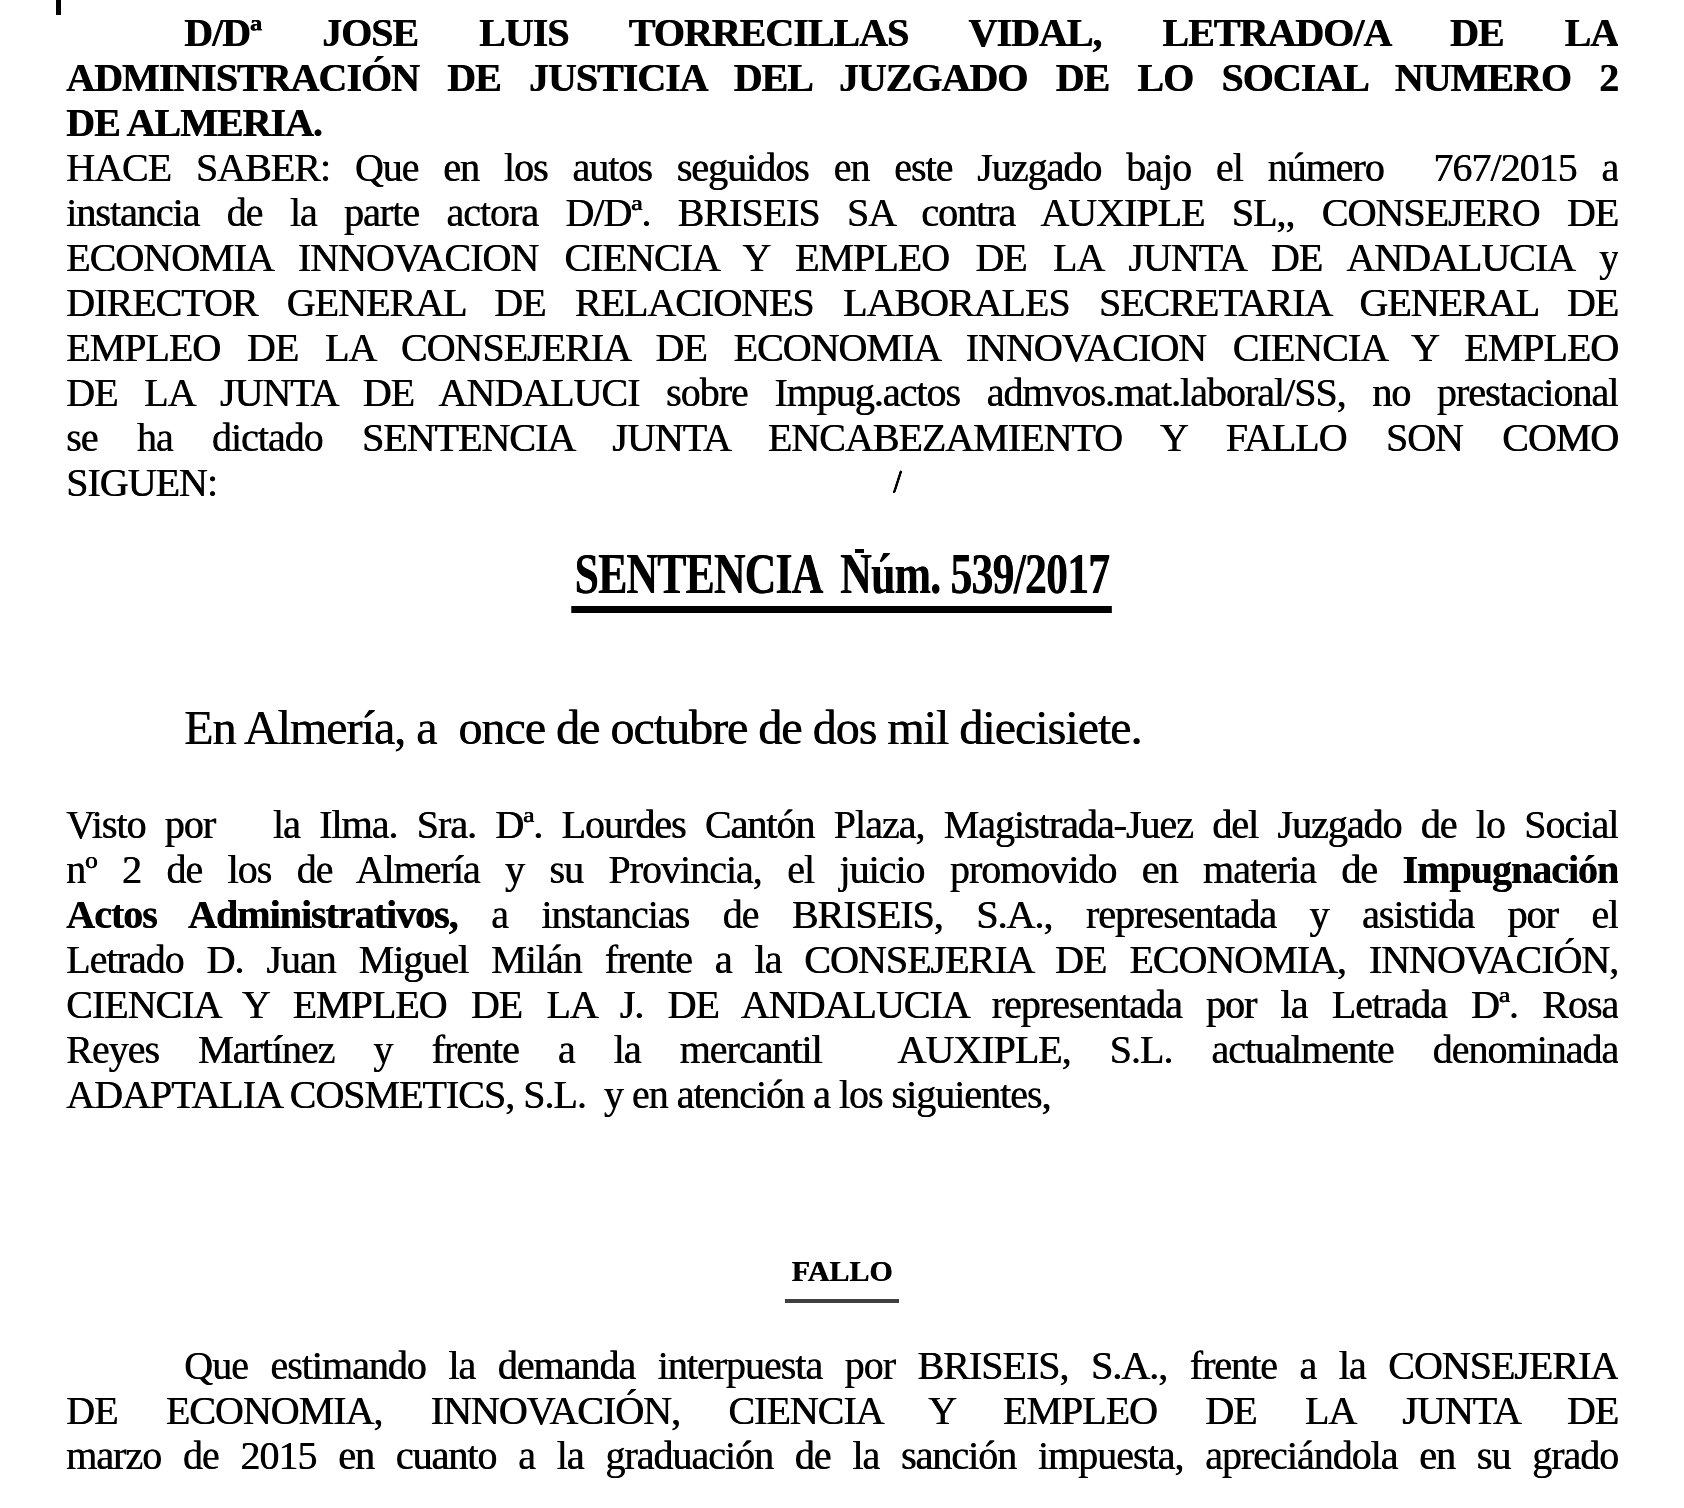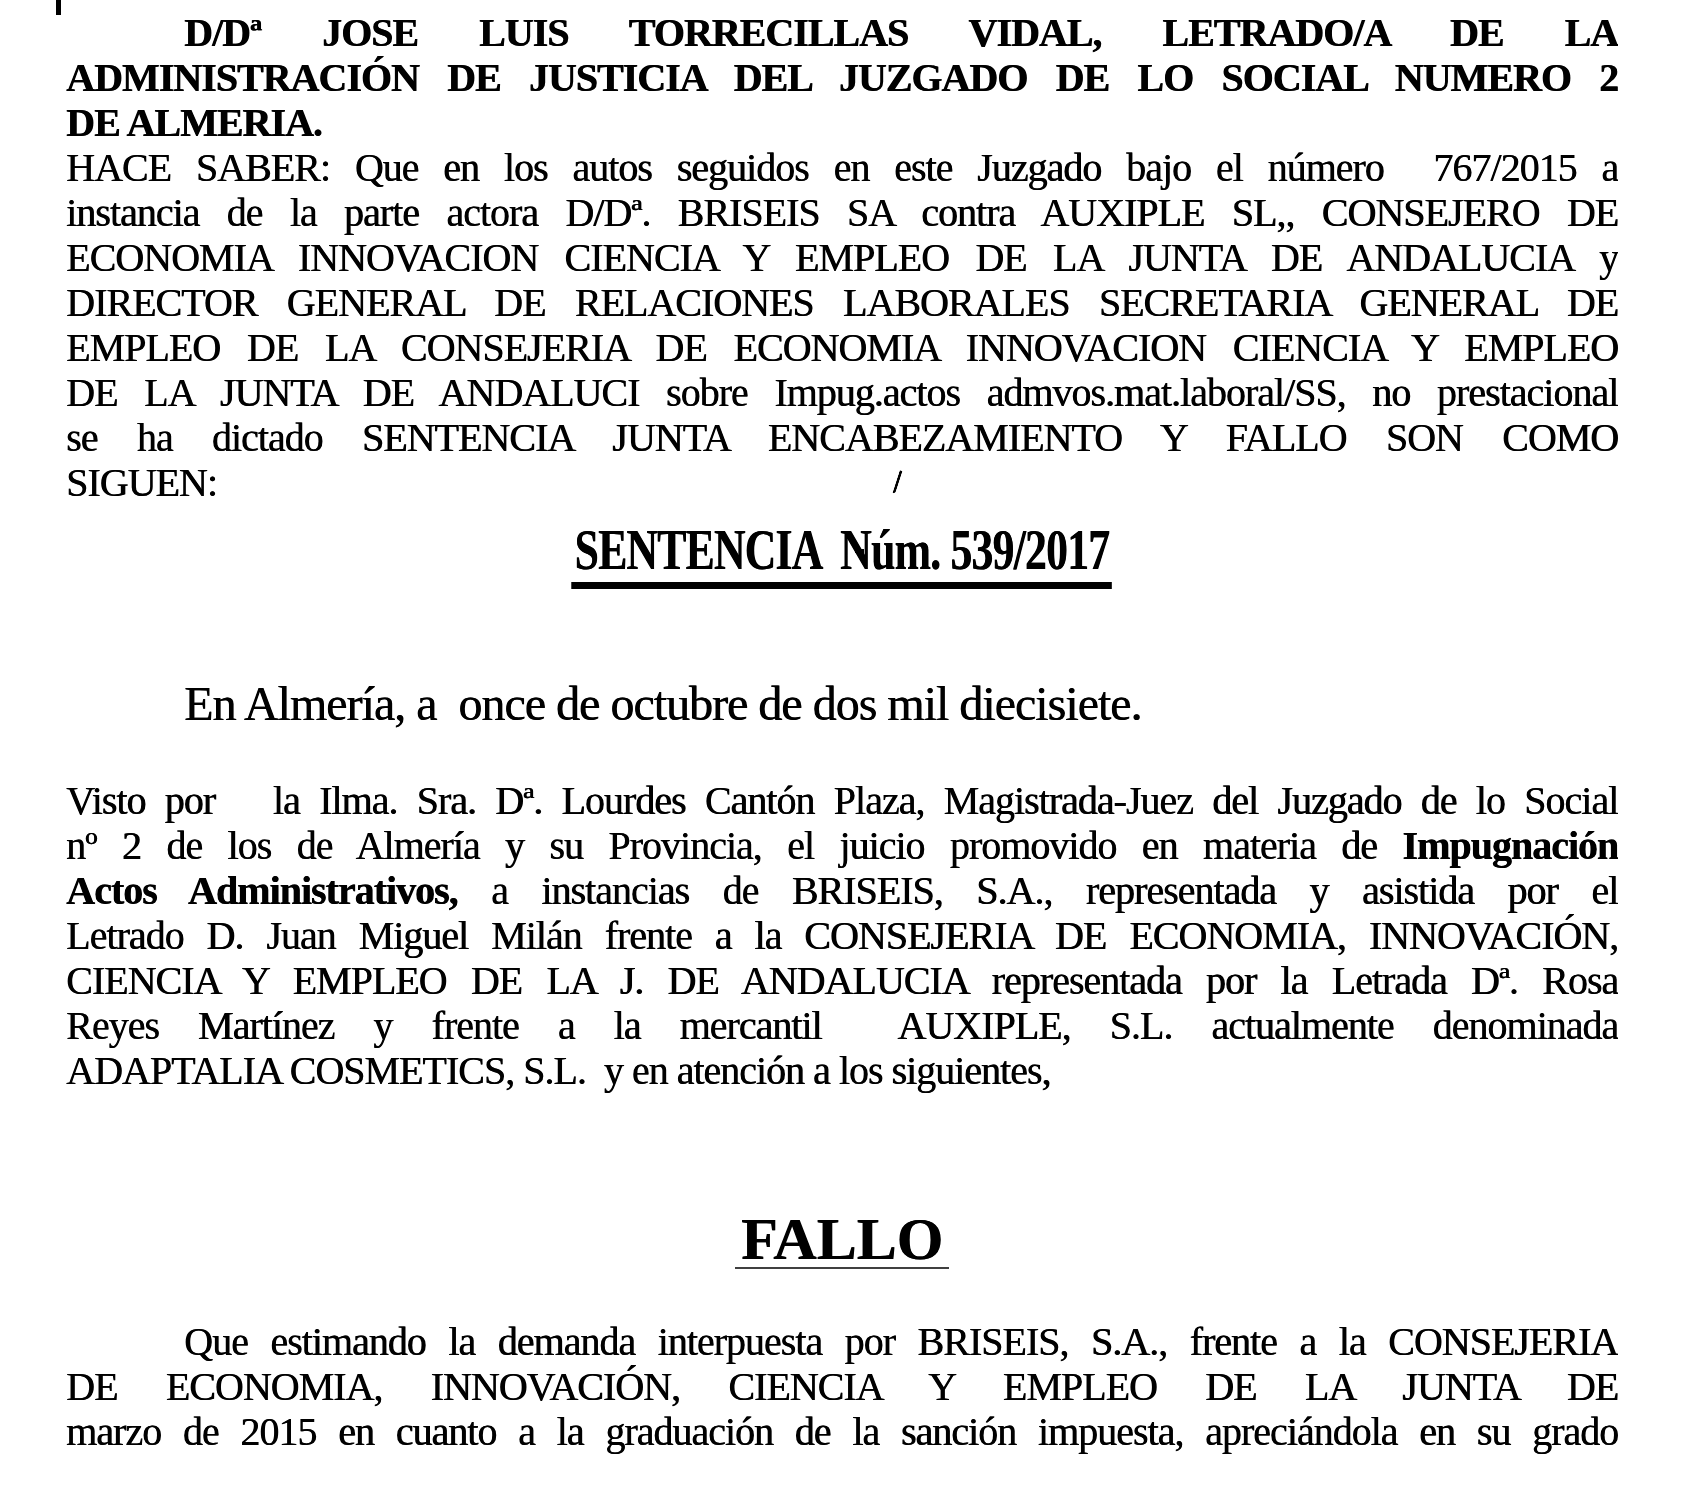--- a/index.html
+++ b/index.html
@@ -26,21 +26,21 @@
     text-align-last: justify;
     white-space: pre-wrap;
     overflow: hidden;
     height: 45px;
   }
   .line.last { text-align-last: left; }
   .b { font-weight: bold; }
   .ind { text-indent: 118px; }
 
   .heading-wrap { text-align: center; }
-  .sentencia-wrap { margin-top: 16px; height: 62px; }
+  .sentencia-wrap { margin-top: 40px; height: 62px; }
   .sentencia {
     display: inline-block;
     font-weight: bold;
     font-size: 56px;
     line-height: 58px;
     letter-spacing: -1px;
     white-space: pre-wrap;
     border-bottom: 7px solid #000;
     padding: 0 4px 3px 4px;
     transform: scaleX(0.78);
@@ -53,25 +53,26 @@
     letter-spacing: -1px;
     white-space: pre-wrap;
     text-indent: 118px;
   }
   .gap-before-visto { height: 52px; }
   .gap-before-fallo { height: 120px; }
   .fallo-wrap { height: 62px; }
   .fallo {
     display: inline-block;
     font-weight: bold;
-    font-size: 60px;
+    font-size: 30px;
     line-height: 52px;
     letter-spacing: 0px;
-    border-bottom: 2px solid #404040;
+    border-bottom: 4px solid #404040;
     padding: 0 6px 2px 6px;
+    margin-top: 8px;
   }
   .gap-before-final { height: 44px; }
 
   
   .artifact { position: absolute; background: #000; }
   .artifact-top-tick { left: 56px; top: 0; width: 5px; height: 15px; }
   .artifact-comma {
     left: 896px; top: 470px;
     width: 3px; height: 24px;
     background: none;

